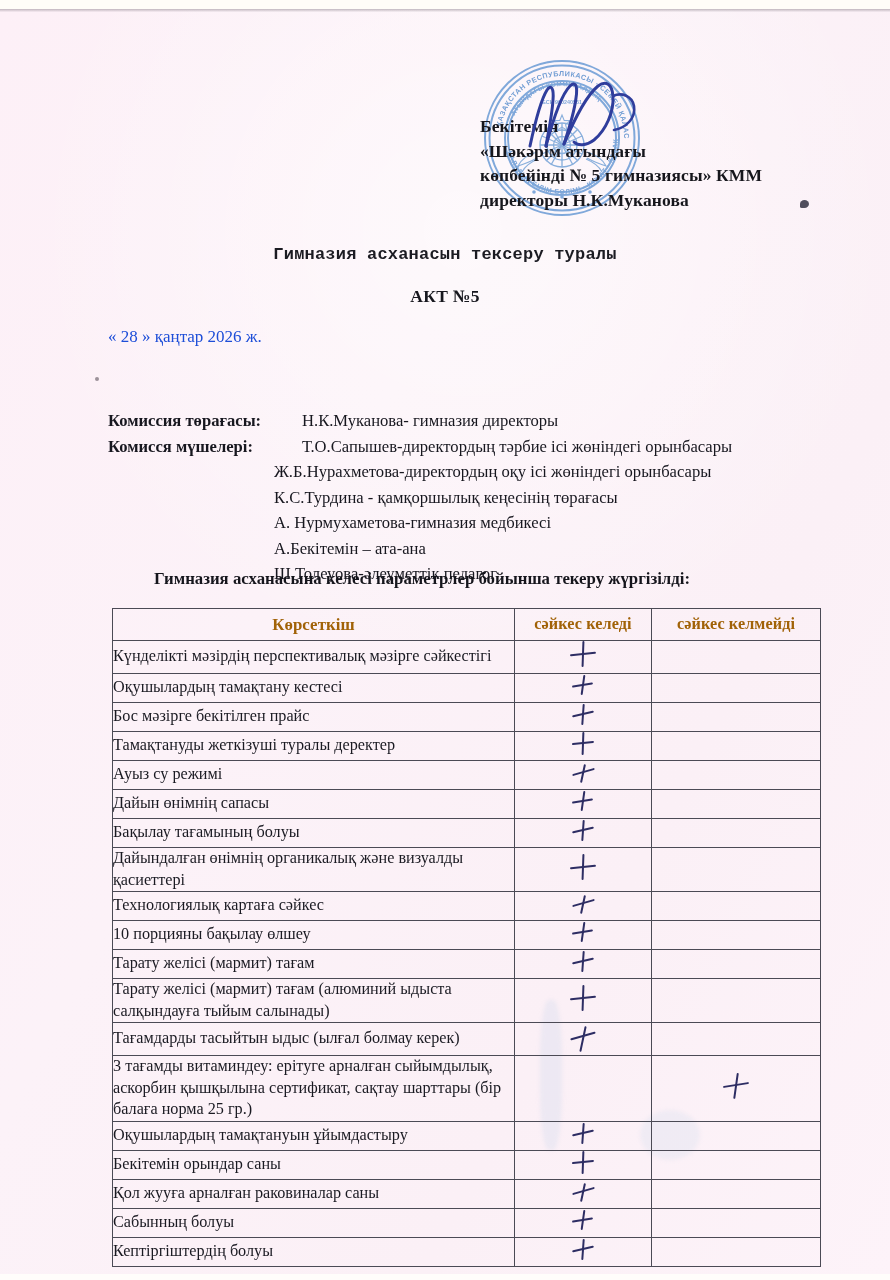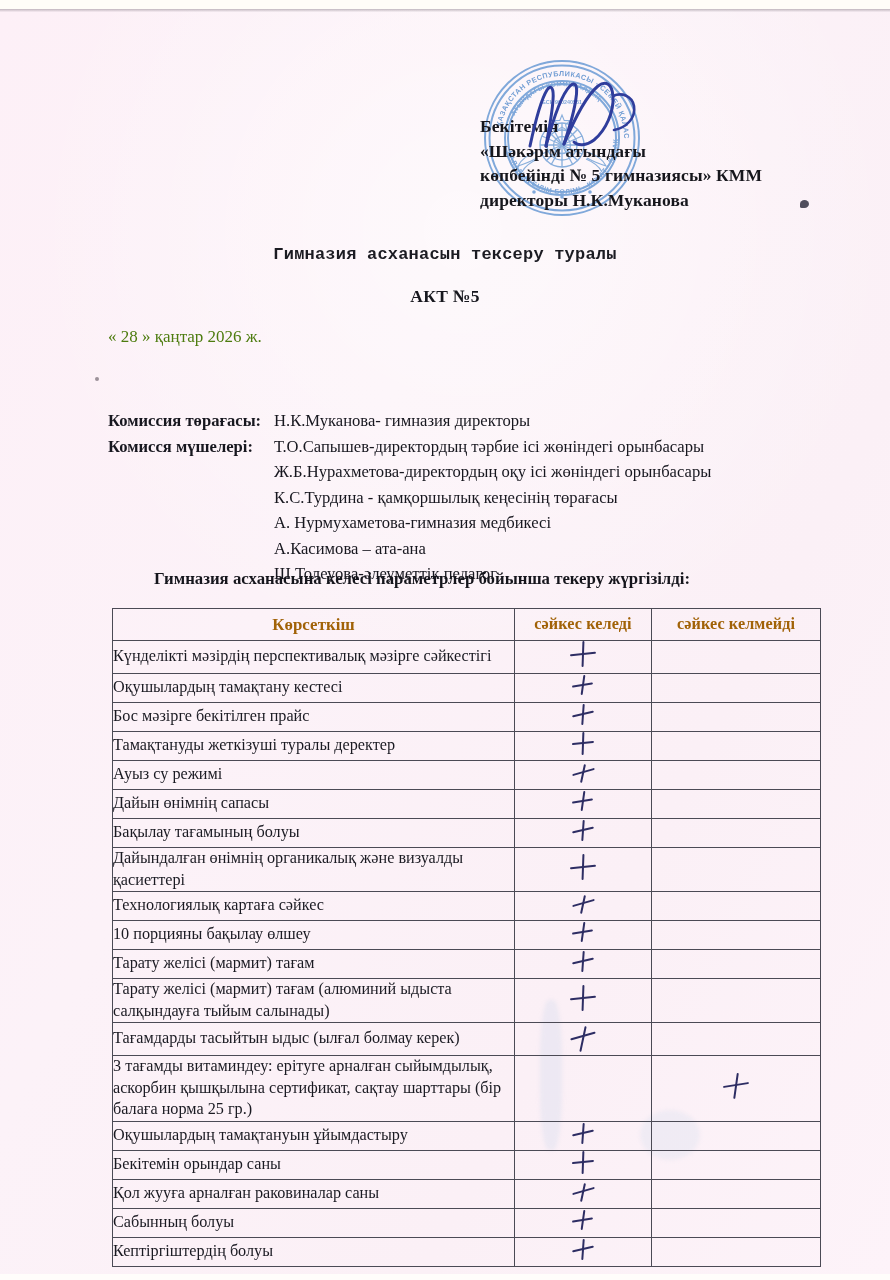--- a/index.html
+++ b/index.html
@@ -124,21 +124,21 @@
     font-size: 17.5px;
     color: #17171e;
     letter-spacing: 0.3px;
     z-index: 6;
   }
   #doc-date {
     position: absolute;
     left: 108px;
     top: 327px;
     font-size: 17px;
-    color: #4d7c0f;
+    color: #1d4ed8;
     z-index: 6;
   }
 
   
   #speck-a {
     position: absolute;
     left: 95px; top: 377px;
     width: 4px; height: 4px;
     background: rgba(60,50,60,0.5);
     border-radius: 50%;
@@ -149,21 +149,21 @@
   #commission {
     position: absolute;
     left: 108px;
     top: 408px;
     width: 720px;
     font-size: 16.6px;
     line-height: 25.5px;
     color: #17171f;
     z-index: 6;
   }
-  #commission .row { display: flex; white-space: nowrap; }
+  #commission .row { display: flex; white-space: nowrap; gap: 28px; }
   #commission .lbl { font-weight: bold; }
   #commission .val { font-weight: normal; }
   .chair-row .lbl { width: 166px; }
   .members-row .lbl { width: 166px; }
   #commission .member-extra {
     padding-left: 166px;
     white-space: nowrap;
   }
 
   
@@ -374,21 +374,21 @@
       <span class="lbl">Комиссия төрағасы:</span>
       <span class="val">Н.К.Муканова- гимназия директоры</span>
     </div>
     <div class="row members-row">
       <span class="lbl">Комисся мүшелері:</span>
       <span class="val">Т.О.Сапышев-директордың тәрбие ісі жөніндегі орынбасары</span>
     </div>
     <div class="member-extra">Ж.Б.Нурахметова-директордың оқу ісі жөніндегі орынбасары</div>
     <div class="member-extra">К.С.Турдина - қамқоршылық кеңесінің төрағасы</div>
     <div class="member-extra">А. Нурмухаметова-гимназия медбикесі</div>
-    <div class="member-extra">А.Касимова – ата-ана</div>
+    <div class="member-extra">А.Бекітемін – ата-ана</div>
     <div class="member-extra">Ш.Толеуова-әлеуметтік педагог</div>
   </div>
 
   <div id="table-intro">Гимназия асханасына келесі параметрлер бойынша текеру жүргізілді:</div>
 
   <table id="inspection-table">
     <colgroup>
       <col class="c-ind">
         <col class="c-yes">
         <col class="c-no">

